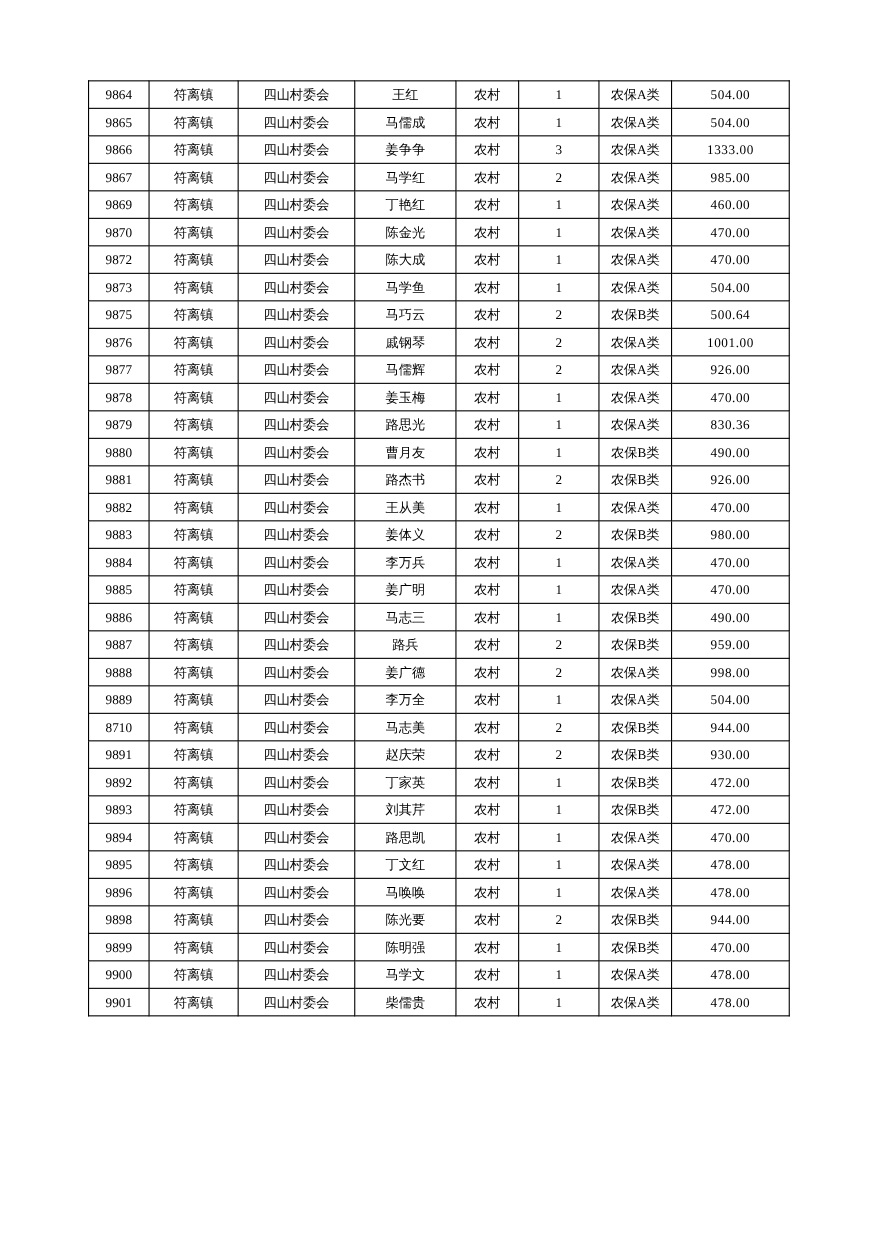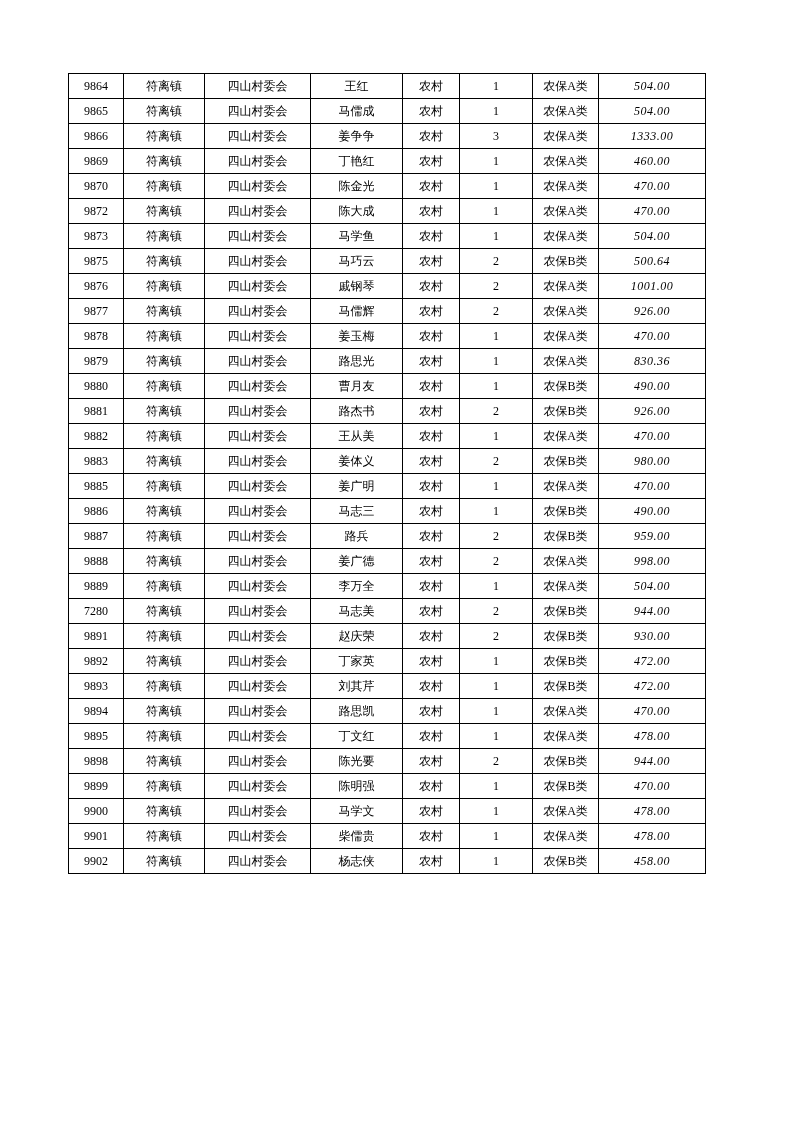--- a/index.html
+++ b/index.html
@@ -10,21 +10,21 @@
   }
   .page {
     position: relative;
     width: 793px;
     height: 1122px;
     background: #ffffff;
     overflow: hidden;
   }
   table.data-table {
     position: absolute;
-    left: 68px;
+    left: 80px;
     top: 73px;
     width: 637px;
     border-collapse: collapse;
     table-layout: fixed;
   }
   table.data-table td {
     border: 1px solid #000000;
     height: 25px;
     text-align: center;
     vertical-align: middle;
@@ -35,21 +35,21 @@
     padding: 0 2px;
   }
   col.c-serial   { width: 55px; }
   col.c-town     { width: 81px; }
   col.c-village  { width: 106px; }
   col.c-name     { width: 92px; }
   col.c-restype  { width: 57px; }
   col.c-count    { width: 73px; }
   col.c-category { width: 66px; }
   col.c-amount   { width: 107px; }
-  td.cell-amount { letter-spacing: 0.5px; font-style: italic; }
+  td.cell-amount { letter-spacing: 0.5px; }
 </style>
 </head>
 <body>
 
 <div class="page">
   <table class="data-table">
     <colgroup>
       <col class="c-serial">
       <col class="c-town">
       <col class="c-village">
@@ -84,20 +84,30 @@
           <td class="cell-serial">9866</td>
           <td class="cell-town">符离镇</td>
           <td class="cell-village-committee">四山村委会</td>
           <td class="cell-name">姜争争</td>
           <td class="cell-residence-type">农村</td>
           <td class="cell-person-count">3</td>
           <td class="cell-insurance-category">农保A类</td>
           <td class="cell-amount">1333.00</td>
         </tr>
         <tr>
+          <td class="cell-serial">9867</td>
+          <td class="cell-town">符离镇</td>
+          <td class="cell-village-committee">四山村委会</td>
+          <td class="cell-name">马学红</td>
+          <td class="cell-residence-type">农村</td>
+          <td class="cell-person-count">2</td>
+          <td class="cell-insurance-category">农保A类</td>
+          <td class="cell-amount">985.00</td>
+        </tr>
+        <tr>
           <td class="cell-serial">9869</td>
           <td class="cell-town">符离镇</td>
           <td class="cell-village-committee">四山村委会</td>
           <td class="cell-name">丁艳红</td>
           <td class="cell-residence-type">农村</td>
           <td class="cell-person-count">1</td>
           <td class="cell-insurance-category">农保A类</td>
           <td class="cell-amount">460.00</td>
         </tr>
         <tr>
@@ -214,20 +224,30 @@
           <td class="cell-serial">9883</td>
           <td class="cell-town">符离镇</td>
           <td class="cell-village-committee">四山村委会</td>
           <td class="cell-name">姜体义</td>
           <td class="cell-residence-type">农村</td>
           <td class="cell-person-count">2</td>
           <td class="cell-insurance-category">农保B类</td>
           <td class="cell-amount">980.00</td>
         </tr>
         <tr>
+          <td class="cell-serial">9884</td>
+          <td class="cell-town">符离镇</td>
+          <td class="cell-village-committee">四山村委会</td>
+          <td class="cell-name">李万兵</td>
+          <td class="cell-residence-type">农村</td>
+          <td class="cell-person-count">1</td>
+          <td class="cell-insurance-category">农保A类</td>
+          <td class="cell-amount">470.00</td>
+        </tr>
+        <tr>
           <td class="cell-serial">9885</td>
           <td class="cell-town">符离镇</td>
           <td class="cell-village-committee">四山村委会</td>
           <td class="cell-name">姜广明</td>
           <td class="cell-residence-type">农村</td>
           <td class="cell-person-count">1</td>
           <td class="cell-insurance-category">农保A类</td>
           <td class="cell-amount">470.00</td>
         </tr>
         <tr>
@@ -264,21 +284,21 @@
           <td class="cell-serial">9889</td>
           <td class="cell-town">符离镇</td>
           <td class="cell-village-committee">四山村委会</td>
           <td class="cell-name">李万全</td>
           <td class="cell-residence-type">农村</td>
           <td class="cell-person-count">1</td>
           <td class="cell-insurance-category">农保A类</td>
           <td class="cell-amount">504.00</td>
         </tr>
         <tr>
-          <td class="cell-serial">7280</td>
+          <td class="cell-serial">8710</td>
           <td class="cell-town">符离镇</td>
           <td class="cell-village-committee">四山村委会</td>
           <td class="cell-name">马志美</td>
           <td class="cell-residence-type">农村</td>
           <td class="cell-person-count">2</td>
           <td class="cell-insurance-category">农保B类</td>
           <td class="cell-amount">944.00</td>
         </tr>
         <tr>
           <td class="cell-serial">9891</td>
@@ -324,20 +344,30 @@
           <td class="cell-serial">9895</td>
           <td class="cell-town">符离镇</td>
           <td class="cell-village-committee">四山村委会</td>
           <td class="cell-name">丁文红</td>
           <td class="cell-residence-type">农村</td>
           <td class="cell-person-count">1</td>
           <td class="cell-insurance-category">农保A类</td>
           <td class="cell-amount">478.00</td>
         </tr>
         <tr>
+          <td class="cell-serial">9896</td>
+          <td class="cell-town">符离镇</td>
+          <td class="cell-village-committee">四山村委会</td>
+          <td class="cell-name">马唤唤</td>
+          <td class="cell-residence-type">农村</td>
+          <td class="cell-person-count">1</td>
+          <td class="cell-insurance-category">农保A类</td>
+          <td class="cell-amount">478.00</td>
+        </tr>
+        <tr>
           <td class="cell-serial">9898</td>
           <td class="cell-town">符离镇</td>
           <td class="cell-village-committee">四山村委会</td>
           <td class="cell-name">陈光要</td>
           <td class="cell-residence-type">农村</td>
           <td class="cell-person-count">2</td>
           <td class="cell-insurance-category">农保B类</td>
           <td class="cell-amount">944.00</td>
         </tr>
         <tr>
@@ -362,26 +392,16 @@
         </tr>
         <tr>
           <td class="cell-serial">9901</td>
           <td class="cell-town">符离镇</td>
           <td class="cell-village-committee">四山村委会</td>
           <td class="cell-name">柴儒贵</td>
           <td class="cell-residence-type">农村</td>
           <td class="cell-person-count">1</td>
           <td class="cell-insurance-category">农保A类</td>
           <td class="cell-amount">478.00</td>
-        </tr>
-        <tr>
-          <td class="cell-serial">9902</td>
-          <td class="cell-town">符离镇</td>
-          <td class="cell-village-committee">四山村委会</td>
-          <td class="cell-name">杨志侠</td>
-          <td class="cell-residence-type">农村</td>
-          <td class="cell-person-count">1</td>
-          <td class="cell-insurance-category">农保B类</td>
-          <td class="cell-amount">458.00</td>
         </tr>
       </tbody>
   </table>
 </div>
 
 </body></html>

